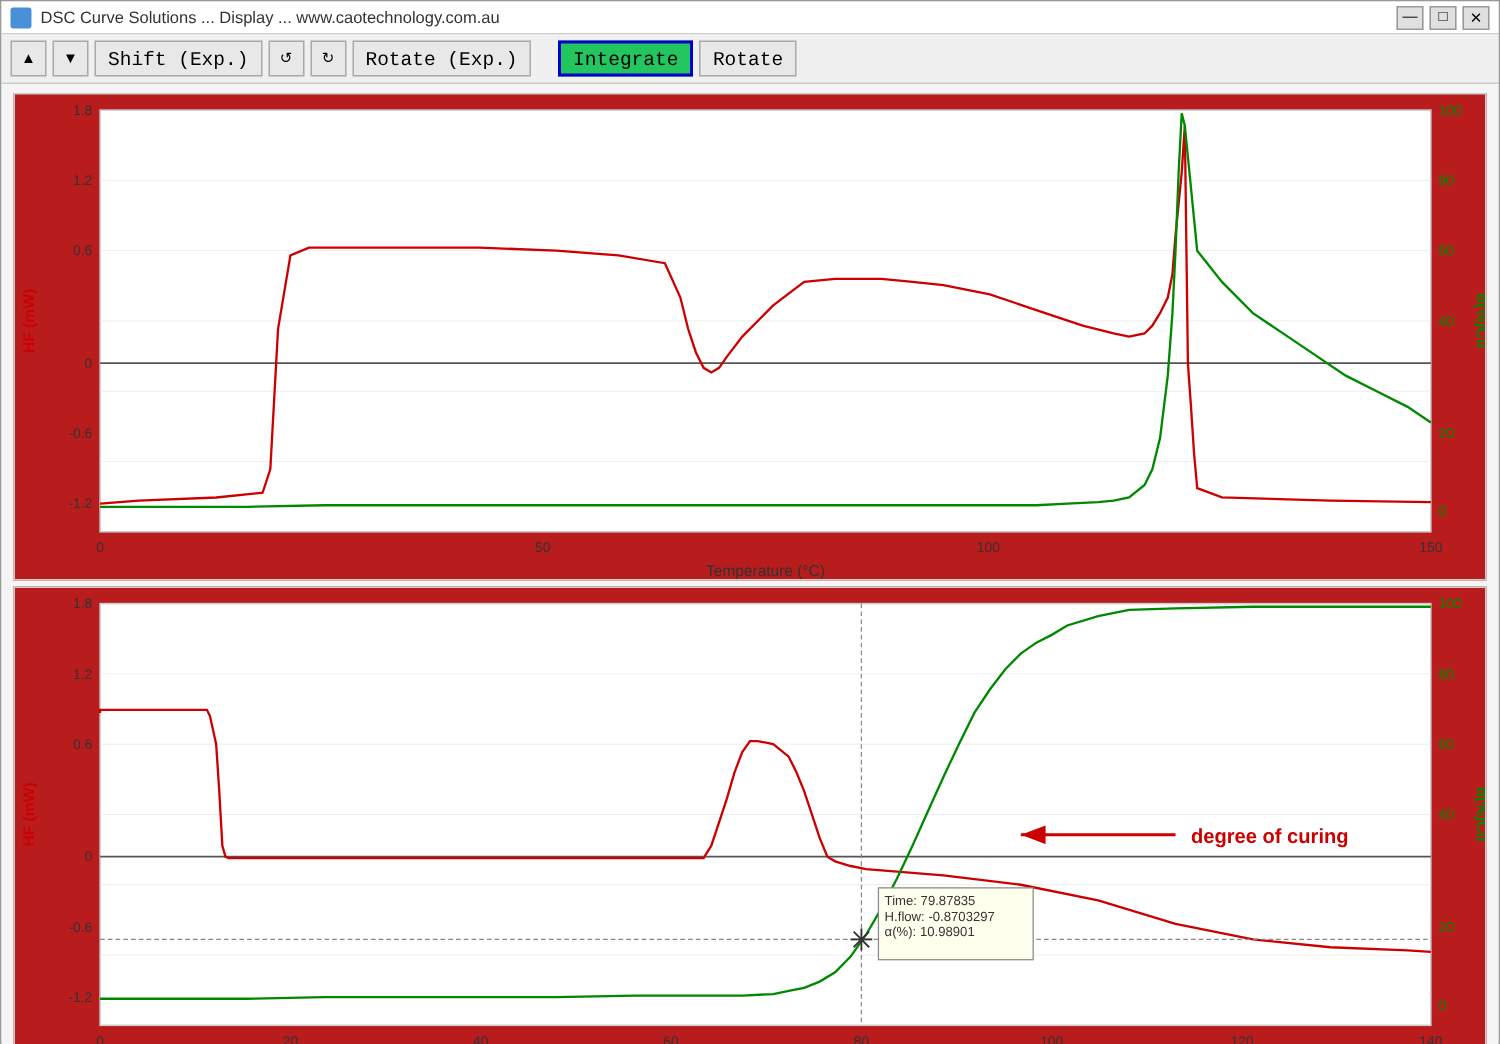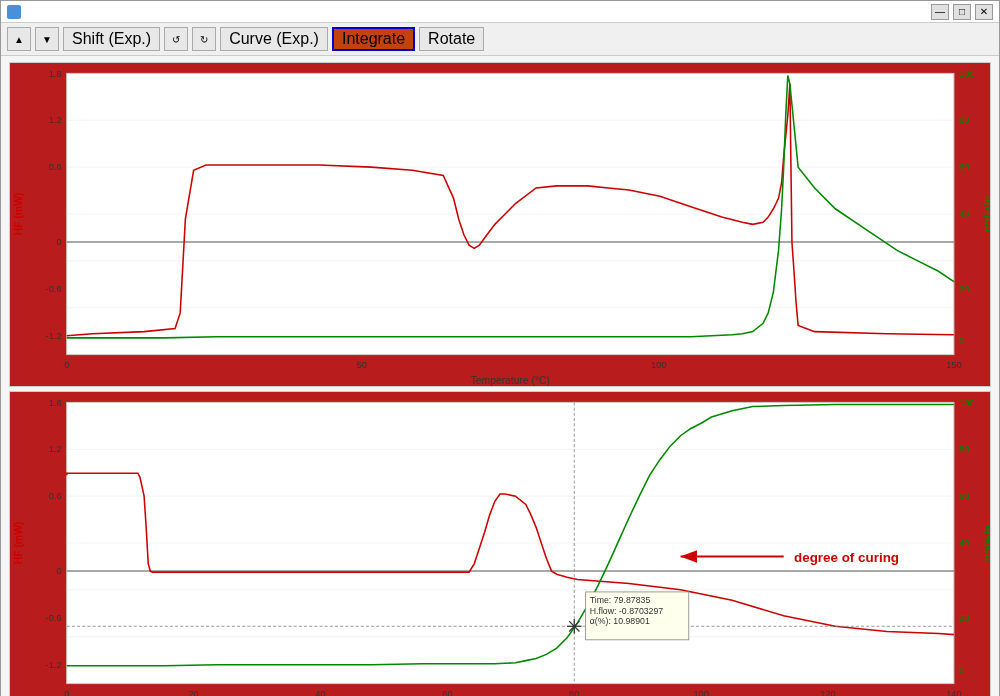--- a/index.html
+++ b/index.html
@@ -64,29 +64,31 @@
       display: flex;
       align-items: center;
       gap: 4px;
       height: 34px;
     }
     .toolbar-btn {
       background: #e8e8e8;
       border: 1px solid #aaa;
       padding: 3px 8px;
       cursor: pointer;
-      font-size: 16px;
+      font-size: 13px;
       height: 24px;
       display: flex;
       align-items: center;
       gap: 3px;
+      font-family: Liberation Mono, monospace;
     }
     .toolbar-btn.active {
       border: 2px solid #0000cc;
-      background: #c2410c;
+      background: #22c55e;
+      margin-left: 14px;
     }
     .toolbar-arrow {
       background: #e8e8e8;
       border: 1px solid #aaa;
       width: 24px;
       height: 24px;
       cursor: pointer;
       display: flex;
       align-items: center;
       justify-content: center;
@@ -113,35 +115,36 @@
     }
   </style>
 </head>
 <body>
 
 <div class="window">
 
   <div class="title-bar">
     <div class="title-bar-left">
       <span class="title-bar-icon"></span>
+      <span>DSC Curve Solutions ... Display ... www.caotechnology.com.au</span>
     </div>
     <div class="title-bar-controls">
       <button class="title-btn">—</button>
       <button class="title-btn">□</button>
       <button class="title-btn">✕</button>
     </div>
   </div>
 
   <div class="toolbar">
     <button class="toolbar-arrow">▲</button>
     <button class="toolbar-arrow">▼</button>
     <button class="toolbar-btn">Shift (Exp.)</button>
     <button class="toolbar-arrow">↺</button>
     <button class="toolbar-arrow">↻</button>
-    <button class="toolbar-btn">Curve (Exp.)</button>
+    <button class="toolbar-btn">Rotate (Exp.)</button>
     <button class="toolbar-btn active">Integrate</button>
     <button class="toolbar-btn">Rotate</button>
   </div>
 
   <div class="charts-area">
 
     <div class="chart-container">
       <svg class="chart-svg" viewBox="0 0 950 310" preserveAspectRatio="none">
 
         <rect x="55" y="10" width="860" height="270" fill="white" stroke="#ccc"></rect>

